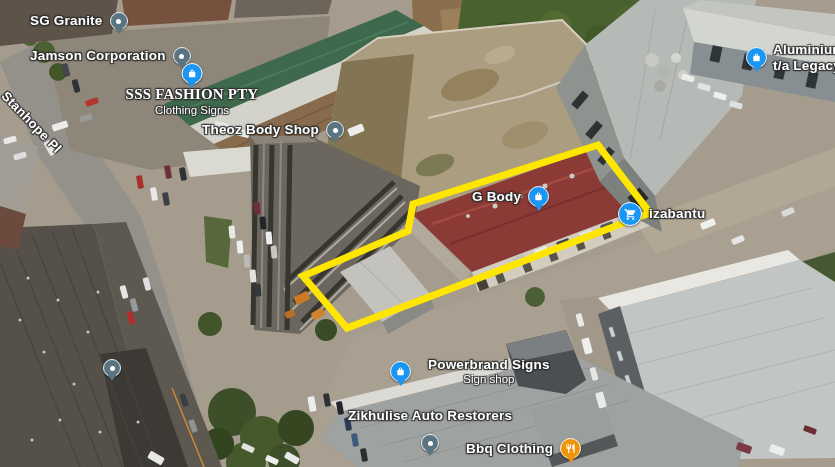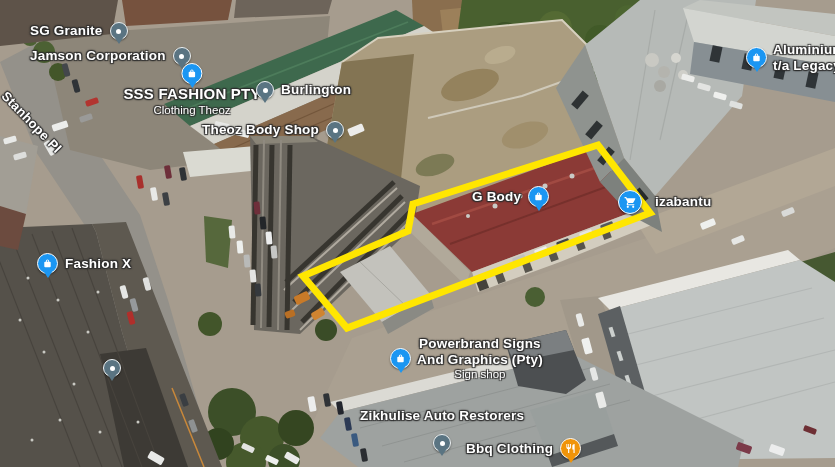--- a/index.html
+++ b/index.html
@@ -7,21 +7,21 @@
        font-family:"Liberation Sans",sans-serif;}
   #scene{position:absolute;left:0;top:0;z-index:1;display:block;}
   .place{position:absolute;display:flex;align-items:center;z-index:5;cursor:pointer;}
   .row{flex-direction:row;gap:7px;}
   .col{flex-direction:column;gap:2px;}
   .tblock{display:flex;flex-direction:column;align-items:center;gap:1px;}
   .tleft{align-items:flex-start;}
   .name{font-weight:700;font-size:13.5px;line-height:1.12;color:#fff;white-space:nowrap;letter-spacing:.2px;
         text-shadow:-1px -1px 1px rgba(45,45,45,.95),1px -1px 1px rgba(45,45,45,.95),
                     -1px 1px 1px rgba(45,45,45,.95),1px 1px 1px rgba(45,45,45,.95),0 0 3px rgba(0,0,0,.55);}
-  .lg{font-size:15px;}
+  .lg{font-size:15px;font-family:Liberation Serif, serif;}
   .sub{font-weight:400;font-size:11.5px;line-height:1.1;color:#fff;white-space:nowrap;
        text-shadow:-1px -1px 1px rgba(45,45,45,.95),1px -1px 1px rgba(45,45,45,.95),
                    -1px 1px 1px rgba(45,45,45,.95),1px 1px 1px rgba(45,45,45,.95);}
   .roadlbl{position:absolute;left:4px;top:86px;z-index:4;transform:rotate(46deg);transform-origin:0 50%;
            font-weight:700;font-size:13px;color:#fff;white-space:nowrap;letter-spacing:.4px;
            text-shadow:-1px -1px 1px rgba(45,45,45,.95),1px -1px 1px rgba(45,45,45,.95),
                        -1px 1px 1px rgba(45,45,45,.95),1px 1px 1px rgba(45,45,45,.95);}
   .pin{position:relative;display:flex;align-items:center;justify-content:center;border-radius:50%;
        box-shadow:0 1px 2px rgba(0,0,0,.45);flex:none;}
   .p-gray{width:16px;height:16px;background:#5a7482;border:1.5px solid #eef2f3;}
@@ -272,21 +272,21 @@
 
   <rect x="-7.5" y="-4.5" width="15" height="9" rx="2" fill="#c87a28" transform="translate(302 298) rotate(-25)"></rect>
   <rect x="-6.5" y="-4" width="13" height="8" rx="2" fill="#d08430" transform="translate(318 314) rotate(-30)"></rect>
   <rect x="-5" y="-3.5" width="10" height="7" rx="2" fill="#b96f24" transform="translate(290 314) rotate(-20)"></rect>
 
   <polygon class="bound" points="413,204 598,145 650,213 347,328 303,276 408,231"></polygon>
 </svg>
 
 <div class="roadlbl">Stanhope Pl</div>
 
-<div class="place row" style="left:30px;top:22px">
+<div class="place row" style="left:30px;top:12px">
   <span class="name">SG Granite</span>
   <span class="pin p-gray">
         <span class="dot"></span>
         <span class="tail t-gray"></span>
       </span>
 </div>
 
 <div class="place row" style="left:30px;top:47px">
   <span class="name">Jamson Corporation</span>
   <span class="pin p-gray">
@@ -297,92 +297,75 @@
 
 <div class="place col" style="left:192px;top:63px;transform:translateX(-50%)">
   <span class="pin p-blue">
     <svg class="gl" viewBox="0 0 24 24">
           <path fill="#fff" d="M12 3a3.5 3.5 0 0 1 3.5 3.5V8H17a2 2 0 0 1 2 2v8a2 2 0 0 1-2 2H7a2 2 0 0 1-2-2v-8a2 2 0 0 1 2-2h1.5V6.5A3.5 3.5 0 0 1 12 3zm0 2a1.5 1.5 0 0 0-1.5 1.5V8h3V6.5A1.5 1.5 0 0 0 12 5z"></path>
         </svg>
     <span class="tail t-blue"></span>
   </span>
   <span class="tblock">
     <span class="name lg">SSS FASHION PTY</span>
-    <span class="sub">Clothing Theoz</span>
-  </span>
-</div>
-
-<div class="place row" style="left:256px;top:81px">
-  <span class="pin p-gray">
-        <span class="dot"></span>
-        <span class="tail t-gray"></span>
-      </span>
-  <span class="name">Burlington</span>
-</div>
+    <span class="sub">Clothing Signs</span>
+  </span>
+</div>
+
 
 <div class="place row" style="left:202px;top:121px">
   <span class="name">Theoz Body Shop</span>
   <span class="pin p-gray">
         <span class="dot"></span>
         <span class="tail t-gray"></span>
       </span>
 </div>
 
-<div class="place row" style="left:37px;top:253px">
-  <span class="pin p-blue">
-    <svg class="gl" viewBox="0 0 24 24">
-          <path fill="#fff" d="M12 3a3.5 3.5 0 0 1 3.5 3.5V8H17a2 2 0 0 1 2 2v8a2 2 0 0 1-2 2H7a2 2 0 0 1-2-2v-8a2 2 0 0 1 2-2h1.5V6.5A3.5 3.5 0 0 1 12 3zm0 2a1.5 1.5 0 0 0-1.5 1.5V8h3V6.5A1.5 1.5 0 0 0 12 5z"></path>
-        </svg>
-    <span class="tail t-blue"></span>
-  </span>
-  <span class="name">Fashion X</span>
-</div>
 
 <div class="place row" style="left:472px;top:186px">
   <span class="name">G Body</span>
   <span class="pin p-blue">
     <svg class="gl" viewBox="0 0 24 24">
           <path fill="#fff" d="M12 3a3.5 3.5 0 0 1 3.5 3.5V8H17a2 2 0 0 1 2 2v8a2 2 0 0 1-2 2H7a2 2 0 0 1-2-2v-8a2 2 0 0 1 2-2h1.5V6.5A3.5 3.5 0 0 1 12 3zm0 2a1.5 1.5 0 0 0-1.5 1.5V8h3V6.5A1.5 1.5 0 0 0 12 5z"></path>
         </svg>
     <span class="tail t-blue"></span>
   </span>
 </div>
 
-<div class="place row" style="left:618px;top:190px;gap:16px">
+<div class="place row" style="left:618px;top:202px;gap:10px">
   <span class="pin p-cart">
     <svg class="glc" viewBox="0 0 24 24">
           <path fill="#fff" d="M1 2v2h2l3.6 7.59-1.35 2.45c-.16.28-.25.61-.25.96 0 1.1.9 2 2 2h12v-2H7.42c-.14 0-.25-.11-.25-.25l.03-.12.9-1.63h7.45c.75 0 1.41-.41 1.75-1.03l3.58-6.49A1 1 0 0 0 20 4H5.21l-.94-2H1zm6 16c-1.1 0-2 .9-2 2s.9 2 2 2 2-.9 2-2-.9-2-2-2zm10 0c-1.1 0-2 .9-2 2s.9 2 2 2 2-.9 2-2-.9-2-2-2z"></path>
         </svg>
   </span>
   <span class="name" style="margin-left:-3px">izabantu</span>
 </div>
 
 
 <div class="place row" style="left:103px;top:359px">
   <span class="pin p-gray">
         <span class="dot"></span>
         <span class="tail t-gray"></span>
       </span>
 </div>
 
-<div class="place row" style="left:390px;top:336px;gap:6px">
+<div class="place row" style="left:390px;top:357px;gap:17px">
   <span class="pin p-blue">
     <svg class="gl" viewBox="0 0 24 24">
           <path fill="#fff" d="M12 3a3.5 3.5 0 0 1 3.5 3.5V8H17a2 2 0 0 1 2 2v8a2 2 0 0 1-2 2H7a2 2 0 0 1-2-2v-8a2 2 0 0 1 2-2h1.5V6.5A3.5 3.5 0 0 1 12 3zm0 2a1.5 1.5 0 0 0-1.5 1.5V8h3V6.5A1.5 1.5 0 0 0 12 5z"></path>
         </svg>
     <span class="tail t-blue"></span>
   </span>
   <span class="tblock">
     <span class="name">Powerbrand Signs</span>
-    <span class="name">And Graphics (Pty)</span>
     <span class="sub">Sign shop</span>
   </span>
 </div>
 
-<div class="place col" style="left:360px;top:408px;gap:11px">
+<div class="place col" style="left:348px;top:408px;gap:11px">
   <span class="name">Zikhulise Auto Restorers</span>
   <span class="pin p-gray">
         <span class="dot"></span>
         <span class="tail t-gray"></span>
       </span>
 </div>
 
 <div class="place row" style="left:466px;top:438px">
   <span class="name">Bbq Clothing</span>
   <span class="pin p-orange">

